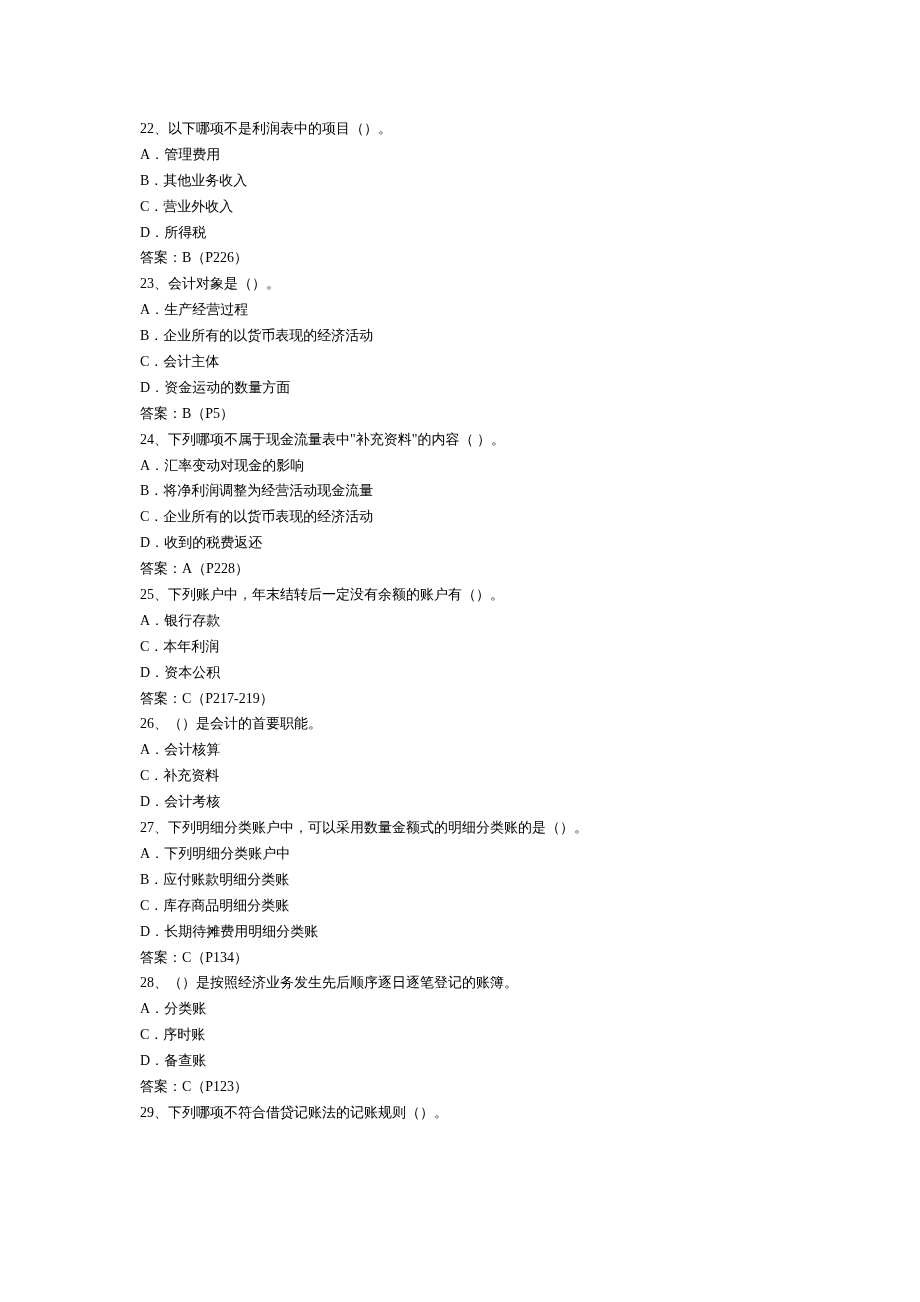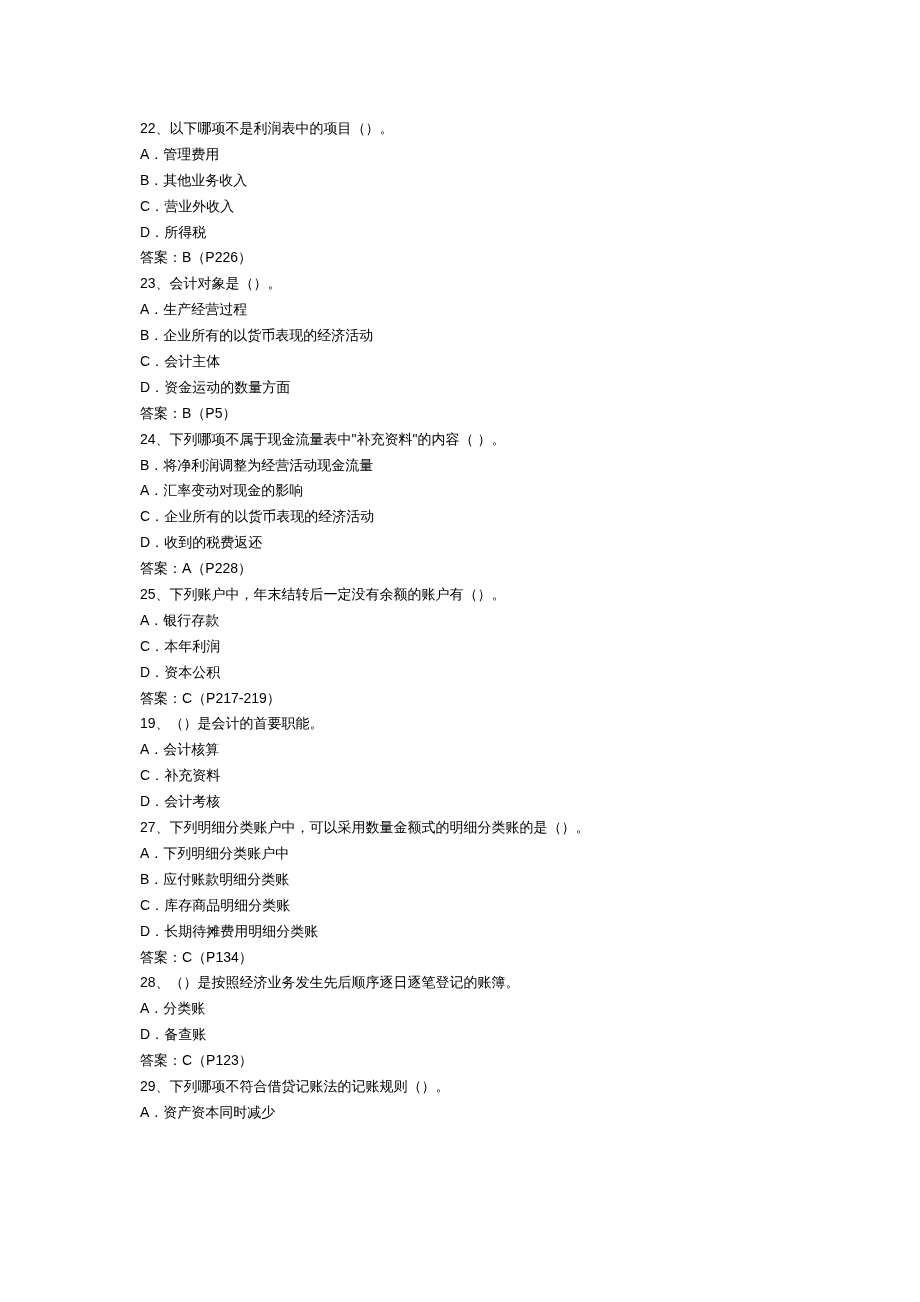--- a/index.html
+++ b/index.html
@@ -5,21 +5,21 @@
   html, body {
     margin: 0;
     padding: 0;
     background: #ffffff;
   }
   .page {
     width: 920px;
     min-height: 1302px;
     background: #ffffff;
     position: relative;
-    font-family: Liberation Sans, sans-serif;
+    font-family: Liberation Serif, serif;
     font-size: 14px;
     color: #000000;
     line-height: 1.85;
   }
   .content {
     position: absolute;
     left: 140px;
     top: 116px;
     width: 640px;
   }
@@ -38,40 +38,40 @@
       <div class="line"><span>C．</span><span>营业外收入</span></div>
       <div class="line"><span>D．</span><span>所得税</span></div>
       <div class="line">答案：B（P226）</div>
       <div class="line"><span>23</span><span>、会计对象是（）。</span></div>
       <div class="line"><span>A．</span><span>生产经营过程</span></div>
       <div class="line"><span>B．</span><span>企业所有的以货币表现的经济活动</span></div>
       <div class="line"><span>C．</span><span>会计主体</span></div>
       <div class="line"><span>D．</span><span>资金运动的数量方面</span></div>
       <div class="line">答案：B（P5）</div>
       <div class="line"><span>24</span><span>、下列哪项不属于现金流量表中"补充资料"的内容（  ）。</span></div>
+      <div class="line"><span>A．</span><span>汇率变动对现金的影响</span></div>
       <div class="line"><span>B．</span><span>将净利润调整为经营活动现金流量</span></div>
-      <div class="line"><span>A．</span><span>汇率变动对现金的影响</span></div>
       <div class="line"><span>C．</span><span>企业所有的以货币表现的经济活动</span></div>
       <div class="line"><span>D．</span><span>收到的税费返还</span></div>
       <div class="line">答案：A（P228）</div>
       <div class="line"><span>25</span><span>、下列账户中，年末结转后一定没有余额的账户有（）。</span></div>
       <div class="line"><span>A．</span><span>银行存款</span></div>
       <div class="line"><span>C．</span><span>本年利润</span></div>
       <div class="line"><span>D．</span><span>资本公积</span></div>
       <div class="line">答案：C（P217-219）</div>
-      <div class="line"><span>19</span><span>、（）是会计的首要职能。</span></div>
+      <div class="line"><span>26</span><span>、（）是会计的首要职能。</span></div>
       <div class="line"><span>A．</span><span>会计核算</span></div>
       <div class="line"><span>C．</span><span>补充资料</span></div>
       <div class="line"><span>D．</span><span>会计考核</span></div>
       <div class="line"><span>27</span><span>、下列明细分类账户中，可以采用数量金额式的明细分类账的是（）。</span></div>
       <div class="line"><span>A．</span><span>下列明细分类账户中</span></div>
       <div class="line"><span>B．</span><span>应付账款明细分类账</span></div>
       <div class="line"><span>C．</span><span>库存商品明细分类账</span></div>
       <div class="line"><span>D．</span><span>长期待摊费用明细分类账</span></div>
       <div class="line">答案：C（P134）</div>
       <div class="line"><span>28</span><span>、（）是按照经济业务发生先后顺序逐日逐笔登记的账簿。</span></div>
       <div class="line"><span>A．</span><span>分类账</span></div>
+      <div class="line"><span>C．</span><span>序时账</span></div>
       <div class="line"><span>D．</span><span>备查账</span></div>
       <div class="line">答案：C（P123）</div>
       <div class="line"><span>29</span><span>、下列哪项不符合借贷记账法的记账规则（）。</span></div>
-      <div class="line"><span>A．</span><span>资产资本同时减少</span></div>
     </div>
 </div>
 
 </body></html>

